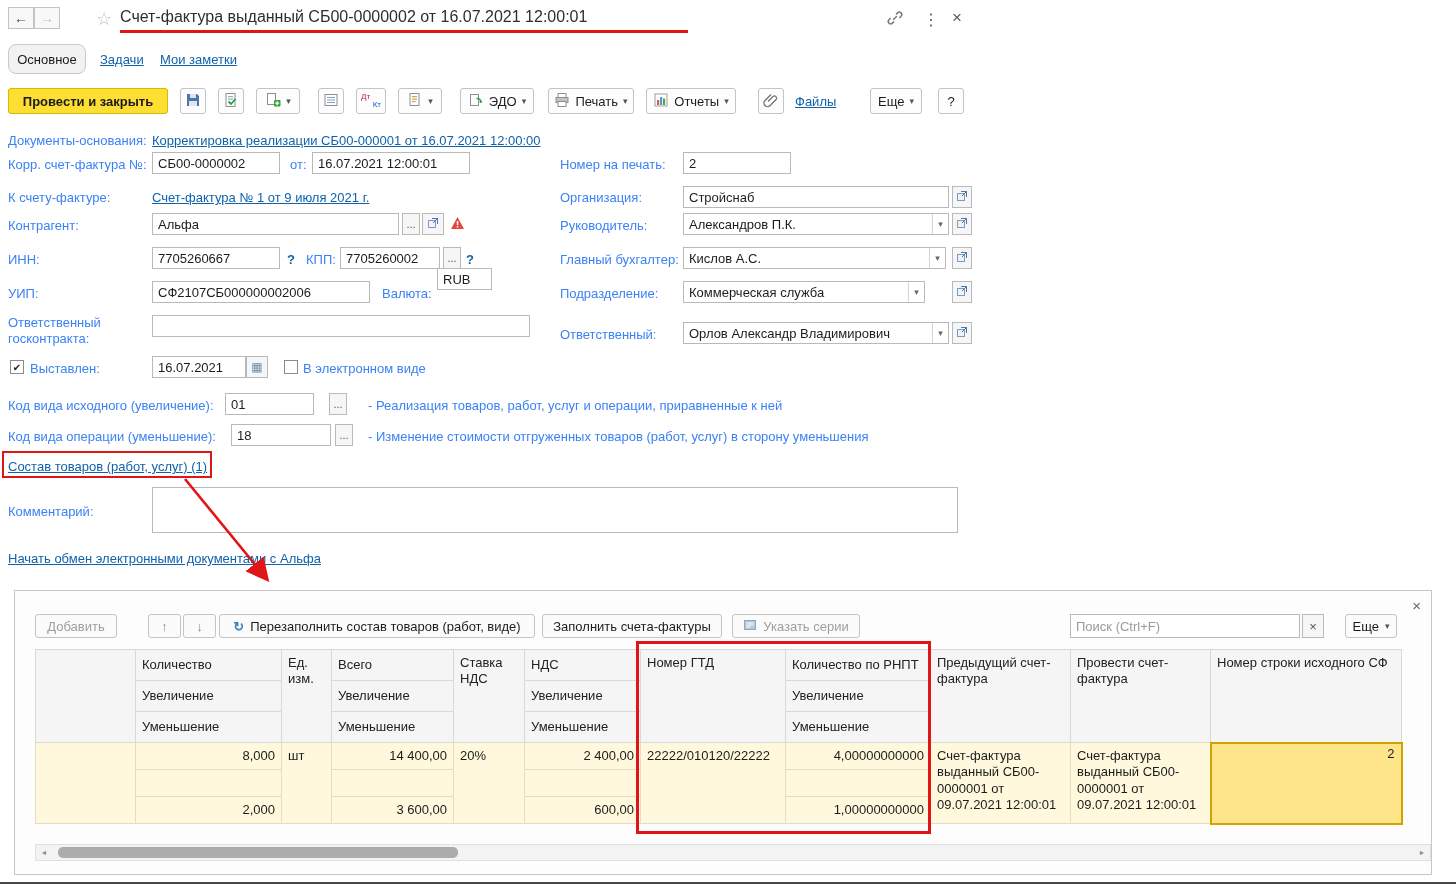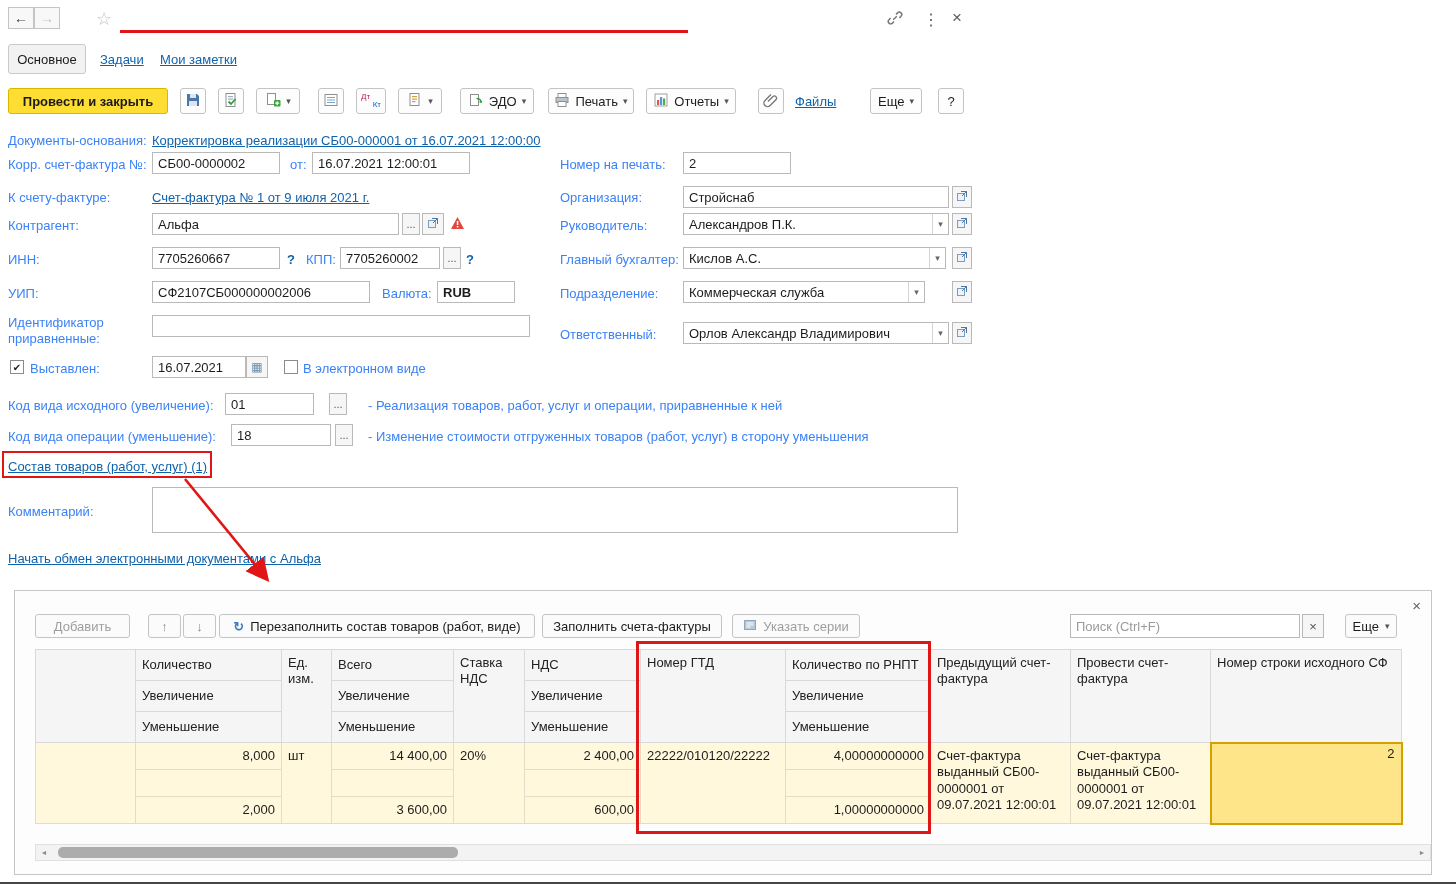--- a/index.html
+++ b/index.html
@@ -42,39 +42,40 @@
 
 <div class="screen">
 
   <div class="navb" style="left:8px;top:7px">
       <span style="color:#444">←</span>
     </div>
   <div class="navb" style="left:34px;top:7px">
       <span style="color:#c2c2c2">→</span>
     </div>
   <span class="abs" style="left:96px;top:8px;font-size:18px;color:#bfbfbf;cursor:pointer">☆</span>
+  <div class="abs" style="left:120px;top:8px;font-size:16px;color:#2e2e2e;white-space:nowrap">Счет-фактура выданный СБ00-0000002 от 16.07.2021 12:00:01</div>
   <div class="abs" style="left:120px;top:30px;width:568px;height:3px;background:#e01515;z-index:40"></div>
 
   <div class="winic" style="left:884px;top:8px">
     <span><svg width="16" height="16" viewBox="0 0 16 16">
           <g fill="none" stroke="#777" stroke-width="1.5">
             <path d="M6.2 9.8l3.6-3.6"></path>
             <path d="M7 11.5l-1.6 1.6a2.4 2.4 0 01-3.4-3.4L3.6 8"></path>
             <path d="M9 4.5l1.6-1.6a2.4 2.4 0 013.4 3.4L12.4 8"></path>
           </g>
         </svg></span>
   </div>
   <div class="winic" style="left:920px;top:8px;font-size:16px">
       <span>⋮</span>
     </div>
   <div class="winic" style="left:946px;top:7px;font-size:17px">
       <span>×</span>
     </div>
 
-  <div class="abs" style="left:8px;top:44px;width:78px;height:30px;border:1px solid #c9c9c9;border-radius:3px;background:#f2f2f2;display:flex;align-items:center;justify-content:center">Основное</div>
+  <div class="abs" style="left:8px;top:44px;width:78px;height:30px;border:1px solid #c9c9c9;border-radius:8px;background:#f2f2f2;display:flex;align-items:center;justify-content:center">Основное</div>
   <a class="lnk" style="left:100px;top:52px">Задачи</a>
   <a class="lnk" style="left:160px;top:52px">Мои заметки</a>
 
   <div class="ybtn">Провести и закрыть</div>
 
   <div class="tbtn" style="left:180px;width:26px">
     <span><svg width="16" height="16" viewBox="0 0 16 16">
           <path d="M2 2h10l2 2v10H2z" fill="#4a76a8"></path>
           <rect x="5" y="2" width="6" height="4" fill="#dce6f2"></rect>
           <rect x="4" y="9" width="8" height="5" fill="#dce6f2"></rect>
@@ -235,34 +236,34 @@
   <div class="sqb" style="left:952px;top:247px;width:20px">
       <span><svg width="12" height="12" viewBox="0 0 12 12">
           <rect x="1.5" y="3.5" width="7" height="7" fill="#edf3f9" stroke="#7d9cbb"></rect>
           <path d="M5 1.5h5.5V7M10.5 1.5L6 6" fill="none" stroke="#4a76a8"></path>
         </svg></span>
     </div>
 
   <div class="lab" style="left:8px;top:286px">УИП:</div>
   <input class="inp" style="left: 152px; top: 281px; width: 218px;" value="СФ2107СБ000000002006">
   <div class="lab" style="left:382px;top:286px">Валюта:</div>
-  <input class="inp" style="left: 437px; top: 281px; width: 78px; font-weight: bold;" value="RUB">
+  <input class="inp" style="left: 437px; top: 268px; width: 55px;" value="RUB">
   <div class="lab" style="left:560px;top:286px">Подразделение:</div>
   <div class="combo" style="left:683px;top:281px;width:242px">
     <span class="val">Коммерческая служба</span>
     <span class="dd">▾</span>
   </div>
   <div class="sqb" style="left:952px;top:281px;width:20px">
       <span><svg width="12" height="12" viewBox="0 0 12 12">
           <rect x="1.5" y="3.5" width="7" height="7" fill="#edf3f9" stroke="#7d9cbb"></rect>
           <path d="M5 1.5h5.5V7M10.5 1.5L6 6" fill="none" stroke="#4a76a8"></path>
         </svg></span>
     </div>
 
-  <div class="lab" style="left:8px;top:315px;width:125px;white-space:normal;line-height:16px">Идентификатор приравненные:</div>
+  <div class="lab" style="left:8px;top:315px;width:125px;white-space:normal;line-height:16px">Ответственный госконтракта:</div>
   <input class="inp" style="left: 152px; top: 315px; width: 378px;" value="">
   <div class="lab" style="left:560px;top:327px">Ответственный:</div>
   <div class="combo" style="left:683px;top:322px;width:266px">
     <span class="val">Орлов Александр Владимирович</span>
     <span class="dd">▾</span>
   </div>
   <div class="sqb" style="left:952px;top:322px;width:20px">
       <span><svg width="12" height="12" viewBox="0 0 12 12">
           <rect x="1.5" y="3.5" width="7" height="7" fill="#edf3f9" stroke="#7d9cbb"></rect>
           <path d="M5 1.5h5.5V7M10.5 1.5L6 6" fill="none" stroke="#4a76a8"></path>
@@ -307,21 +308,21 @@
         <marker id="arr" markerWidth="9" markerHeight="9" refX="7" refY="4.5" orient="auto">
           <path d="M0,0 L9,4.5 L0,9 z" fill="#e01515"></path>
         </marker>
       </defs>
     <line x1="185" y1="479" x2="266" y2="578" stroke="#e01515" stroke-width="2.6" marker-end="url(#arr)"></line>
   </svg>
 
   <div class="panel">
     <span class="abs" style="right:10px;top:6px;font-size:15px;color:#666;cursor:pointer">×</span>
 
-    <div class="pbtn" style="left:20px;top:23px;width:95px">
+    <div class="pbtn" style="left:20px;top:23px;width:82px">
         <span class="dis">Добавить</span>
       </div>
     <div class="pbtn" style="left:133px;top:23px;width:33px">
         <span style="color:#8a8a8a">↑</span>
       </div>
     <div class="pbtn" style="left:168px;top:23px;width:33px">
         <span style="color:#8a8a8a">↓</span>
       </div>
     <div class="pbtn" style="left:204px;top:23px;width:316px">
       <span style="color:#3e7fc1;font-weight:bold">↻</span>

